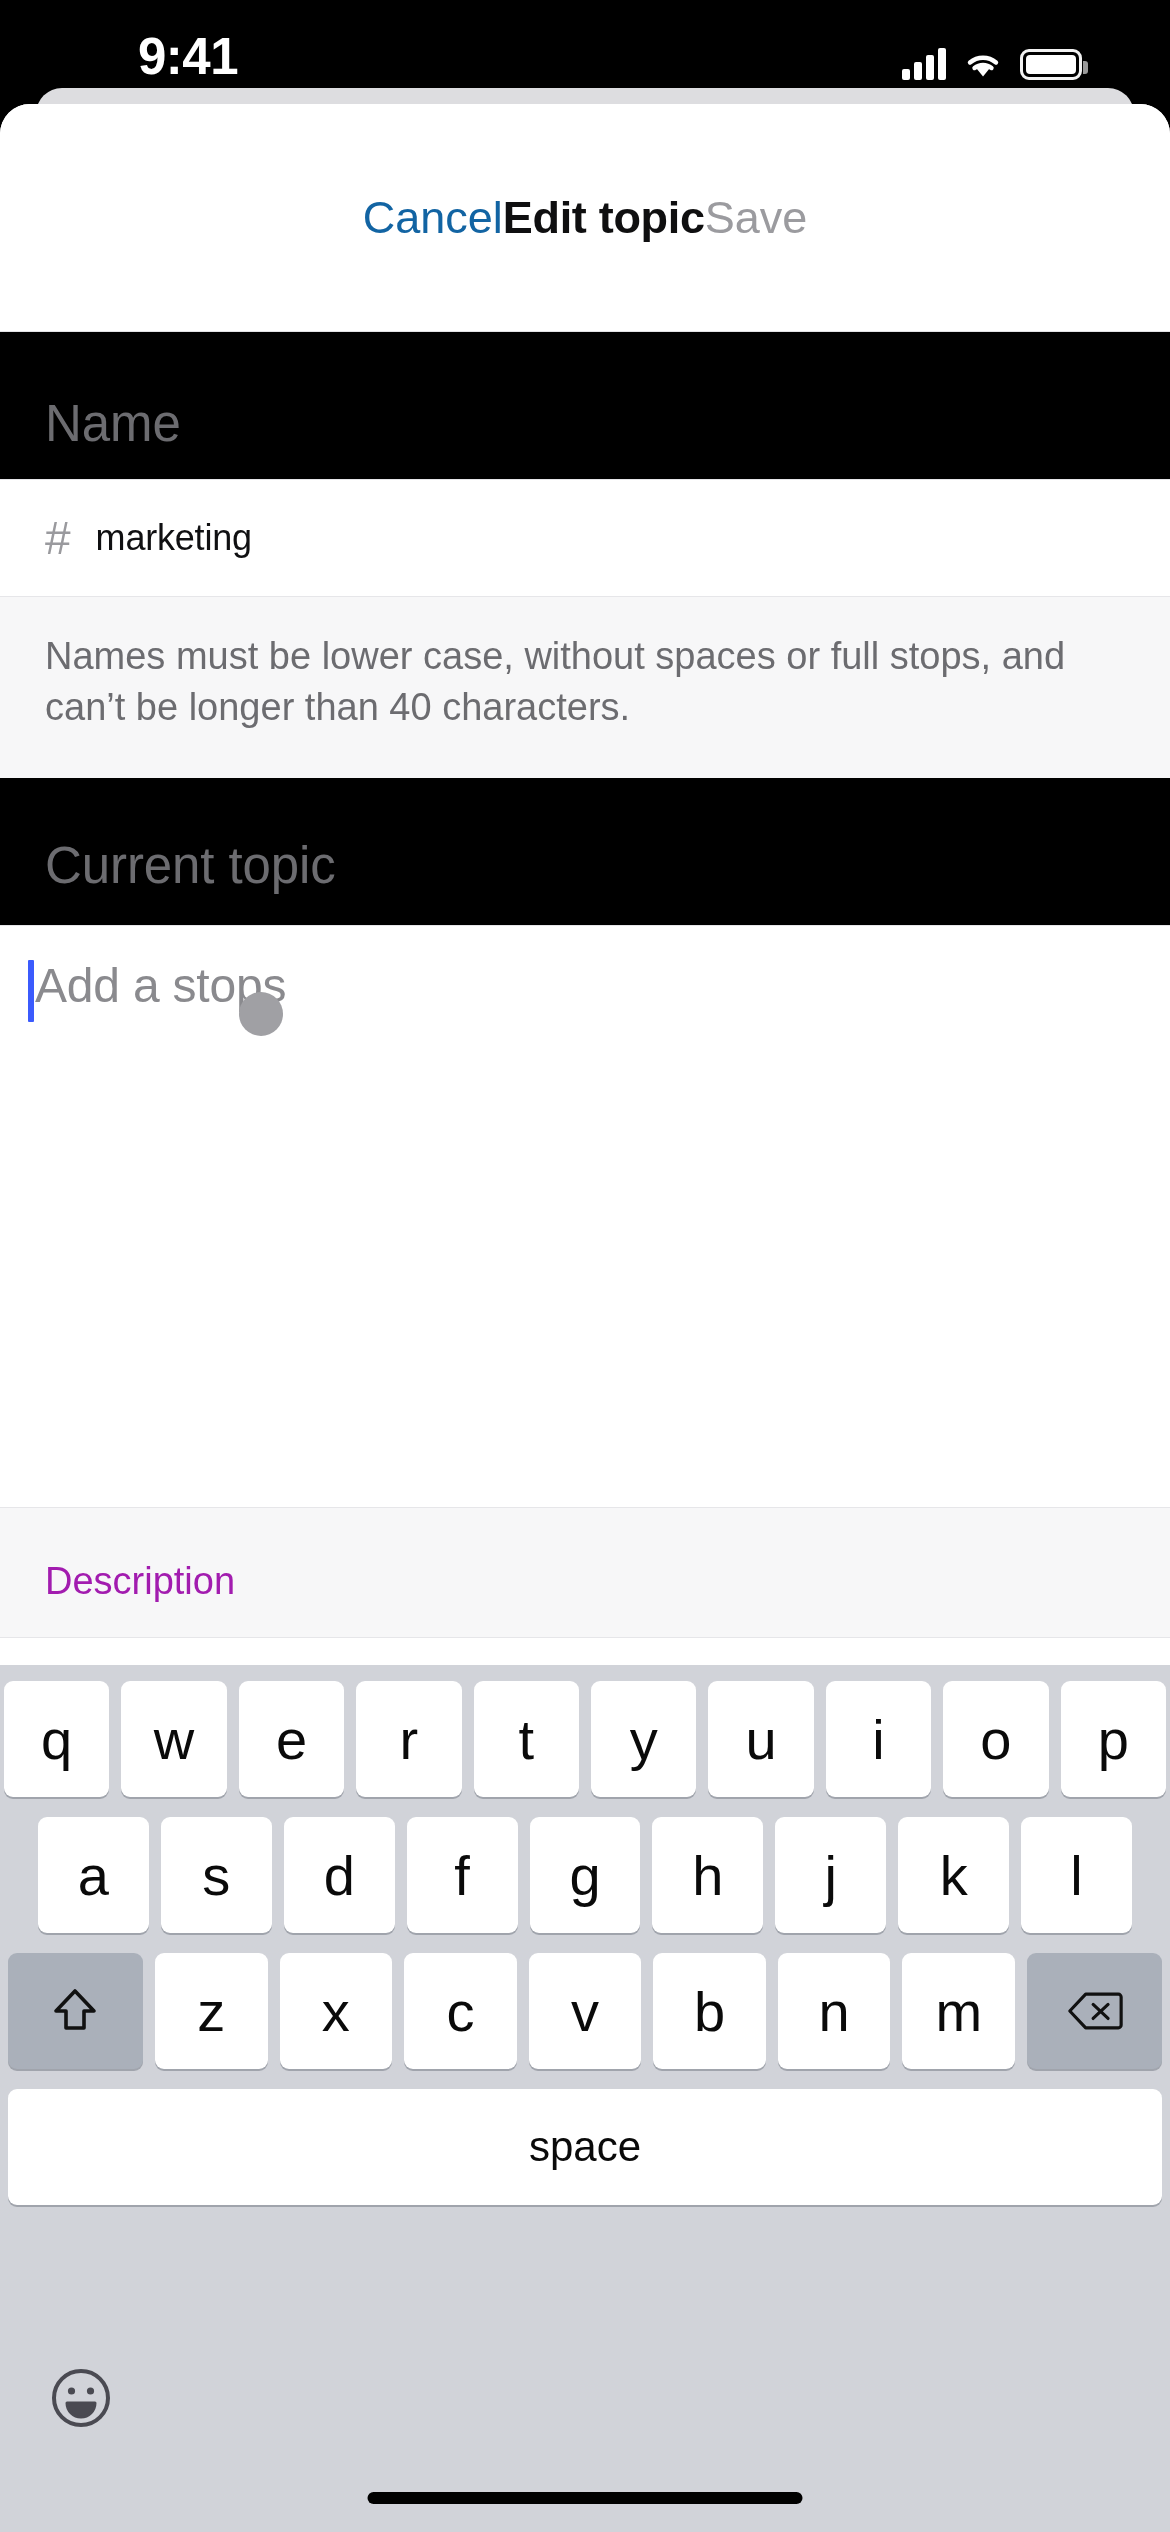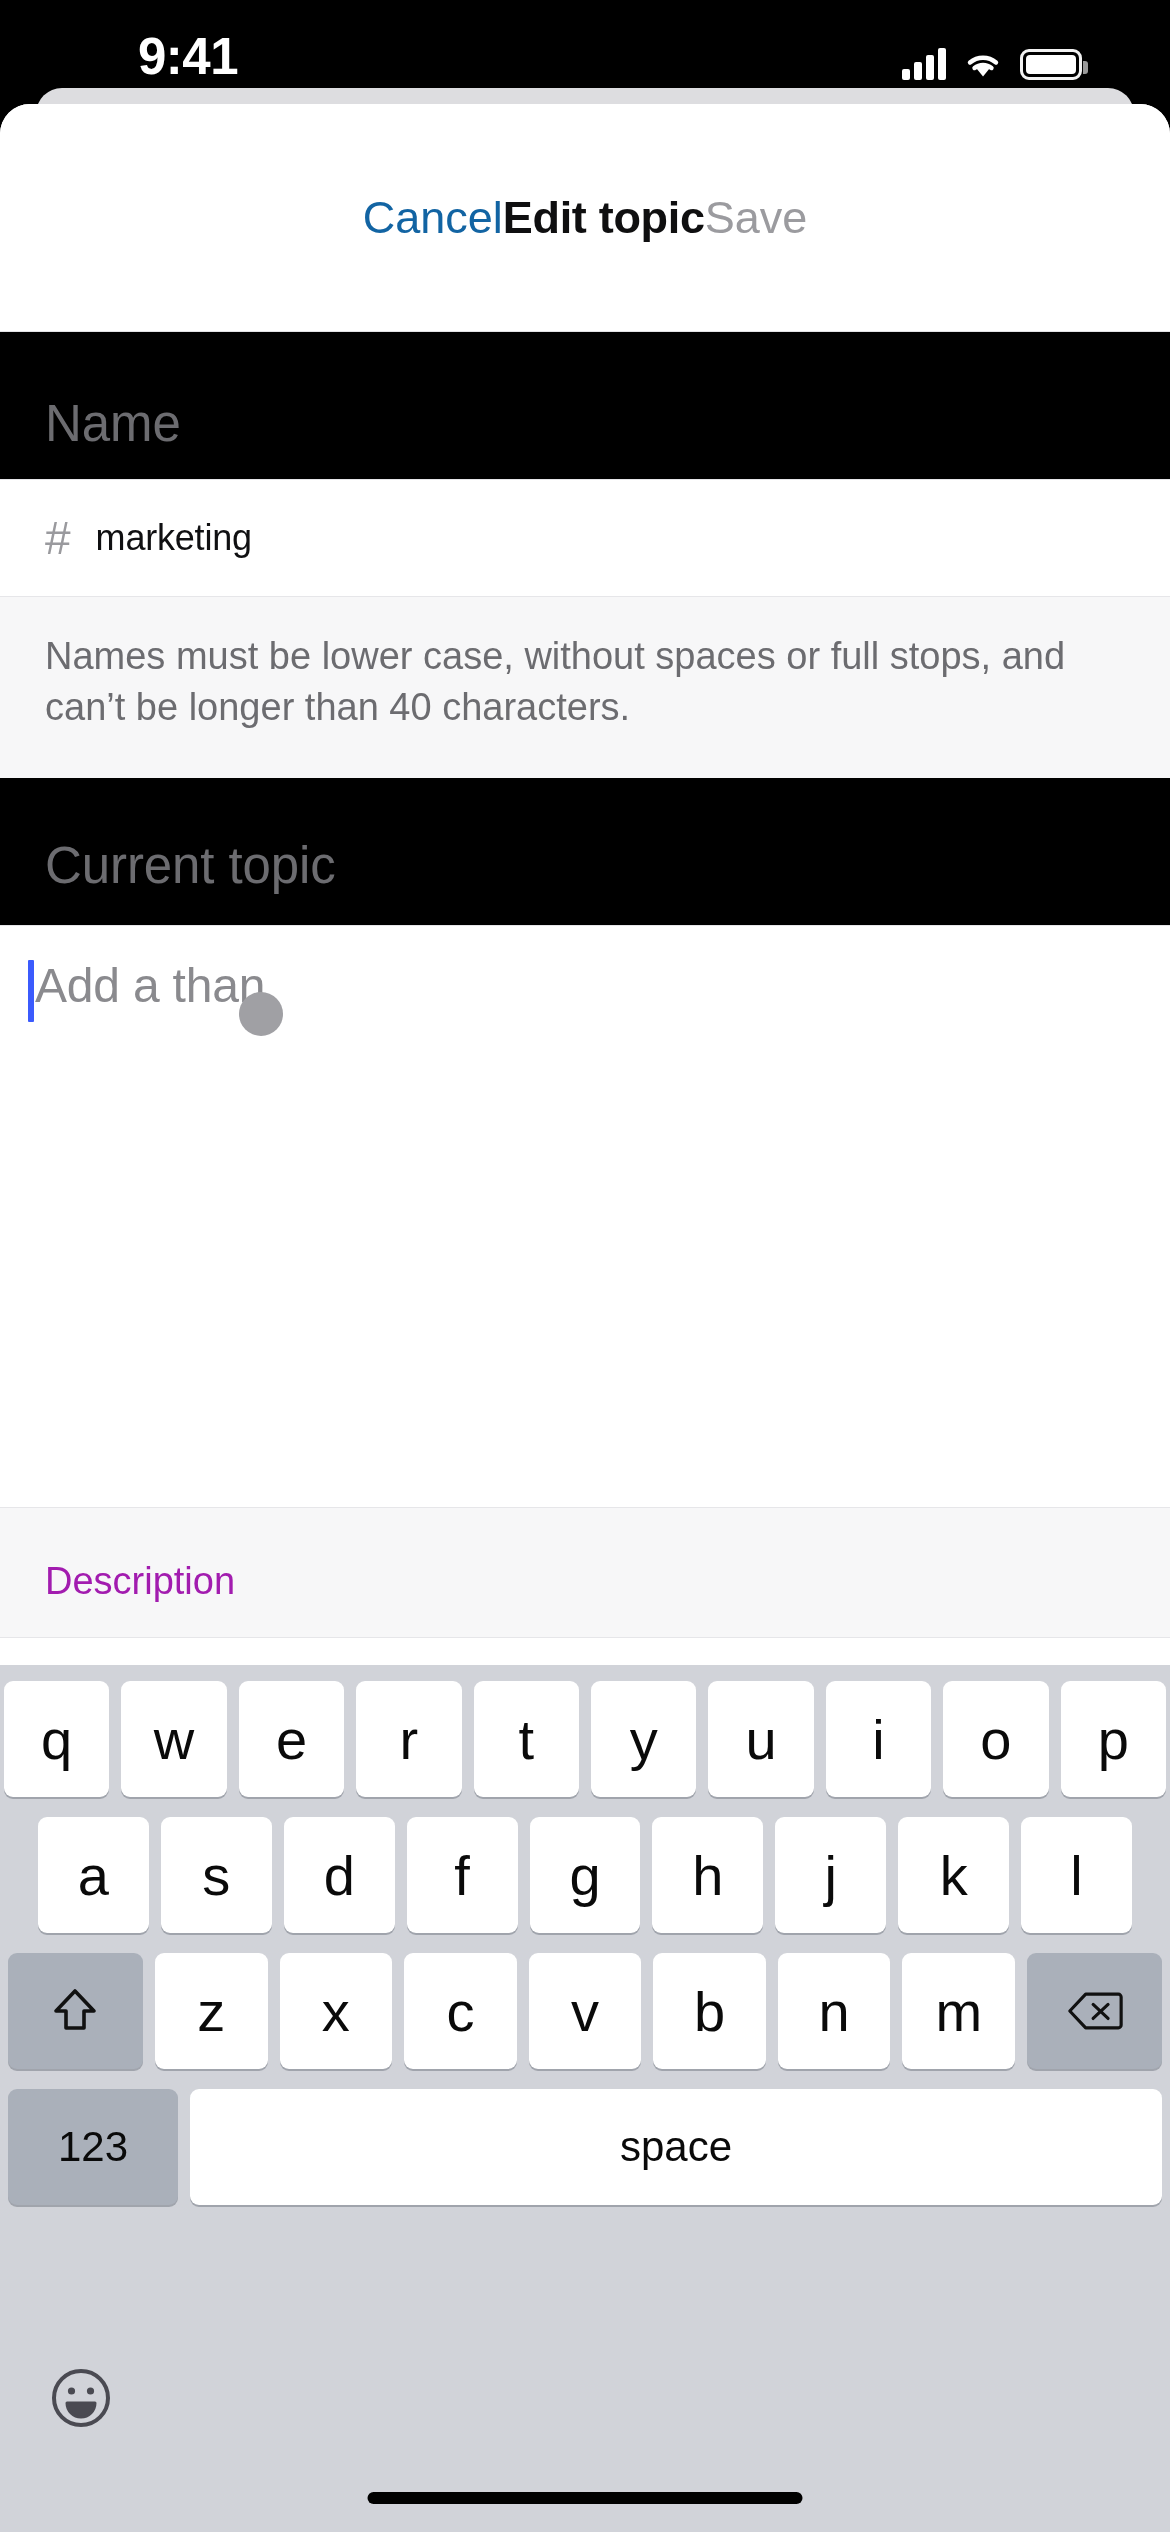--- a/index.html
+++ b/index.html
@@ -205,21 +205,21 @@
       <span class="hash">#</span>
       <span class="name-val">marketing</span>
     </div>
 
     <div class="helper">Names must be lower case, without spaces or full stops, and can’t be longer than 40 characters.</div>
 
     <div class="sec-head tight">Current topic</div>
 
     <div class="topic-box">
       <div class="caret"></div>
-      <div class="topic-ph">Add a than</div>
+      <div class="topic-ph">Add a stops</div>
       <div class="gray-circle"></div>
     </div>
 
     <div class="desc-head">Description</div>
     <div class="desc-gap"></div>
 
   </div>
 
   <div class="keyboard">
 
@@ -265,21 +265,20 @@
       <div class="key">m</div>
       <div class="key dark wide-back">
         <svg class="back-ico" viewBox="0 0 60 44">
           <path d="M20 4 H55 a3 3 0 0 1 3 3 V37 a3 3 0 0 1 -3 3 H20 L3 22 Z" fill="none" stroke="#111" stroke-width="3.4" stroke-linejoin="round"></path>
           <path d="M28 15 L44 30 M44 15 L28 30" stroke="#111" stroke-width="3.4" stroke-linecap="round"></path>
         </svg>
       </div>
     </div>
 
     <div class="krow r4">
-      <div class="key dark num">123</div>
       <div class="key space">space</div>
     </div>
 
     <div class="emoji-row">
       <div class="emoji-btn">
         <svg viewBox="0 0 62 62" width="62" height="62">
           <circle cx="31" cy="31" r="27" fill="none" stroke="#4a4a52" stroke-width="4"></circle>
           <circle cx="21.5" cy="24" r="3.6" fill="#4a4a52"></circle>
           <circle cx="40.5" cy="24" r="3.6" fill="#4a4a52"></circle>
           <path d="M17 36 H45 a14 14 0 0 1 -28 0 Z" fill="#4a4a52" stroke="#4a4a52" stroke-width="3" stroke-linejoin="round"></path>

